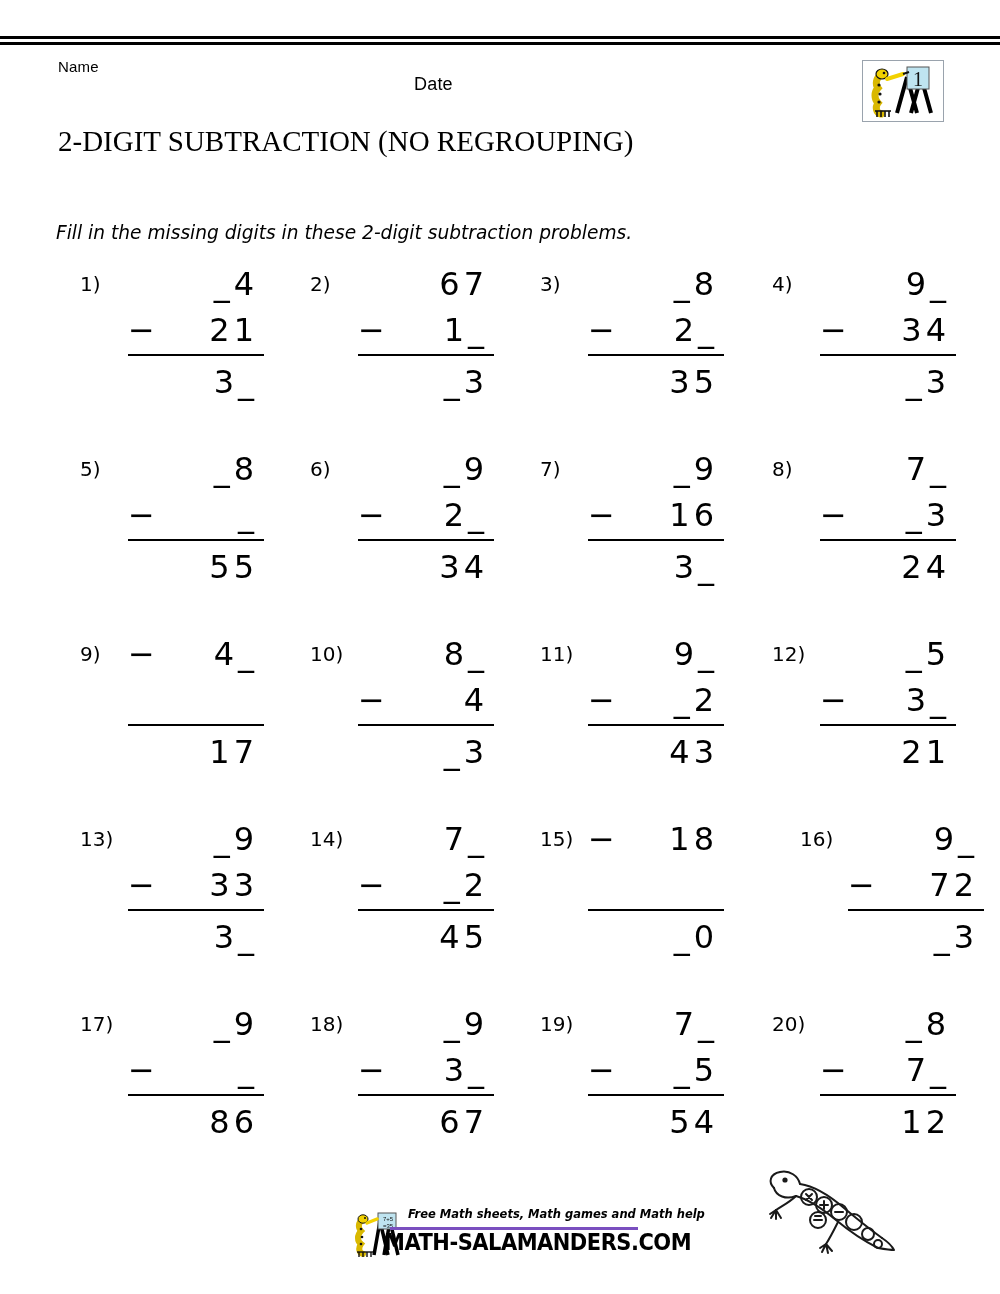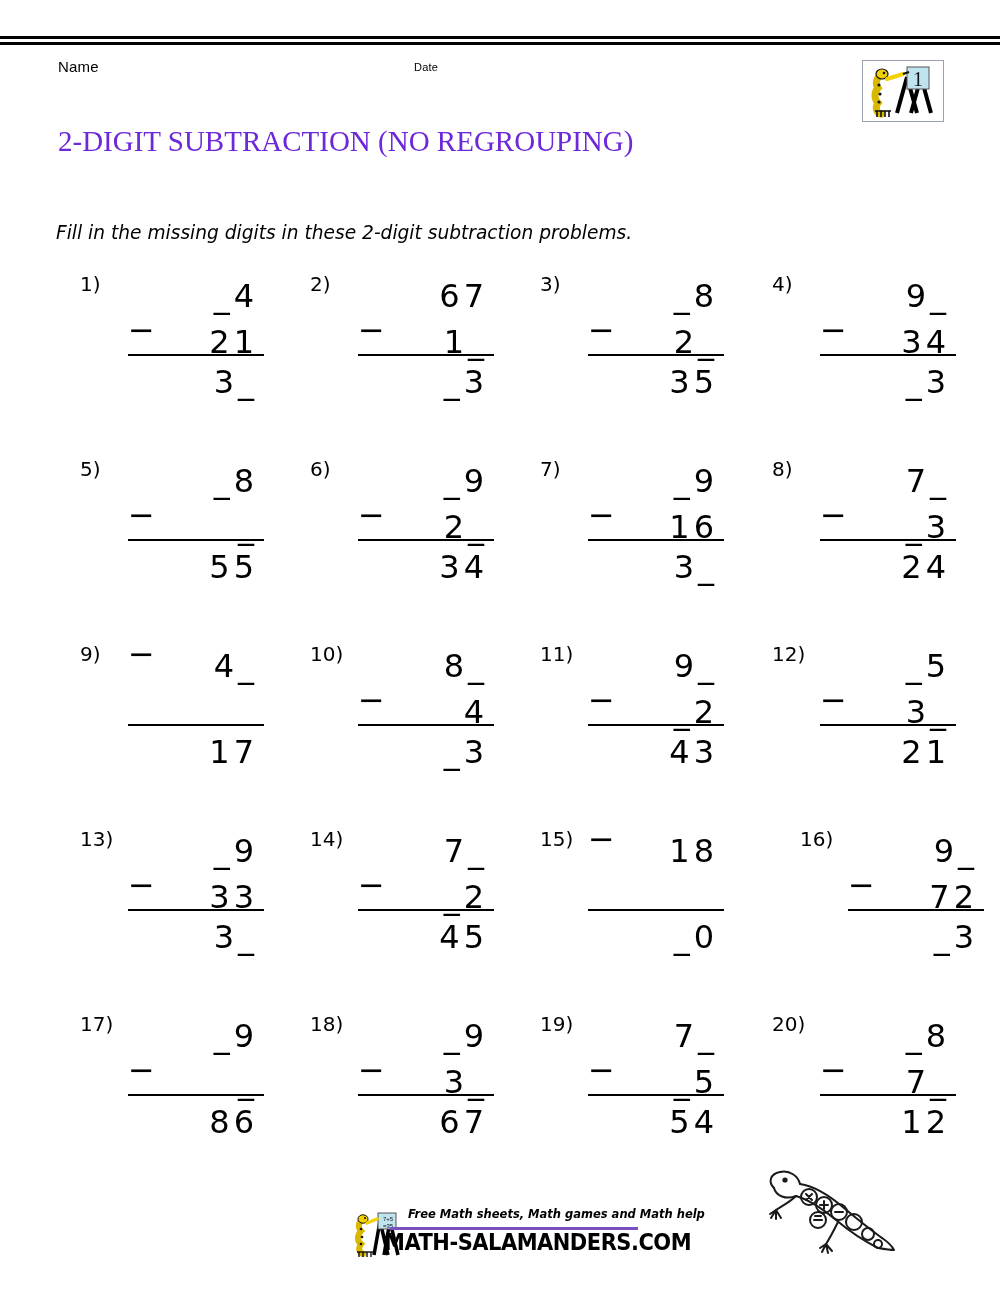--- a/index.html
+++ b/index.html
@@ -42,22 +42,22 @@
   .name-label {
     position: absolute;
     left: 58px;
     top: 0;
     font-size: 15px;
     letter-spacing: .2px;
   }
   .date-label {
     position: absolute;
     left: 414px;
-    top: 3px;
-    font-size: 11px;
+    top: 16px;
+    font-size: 18px;
     letter-spacing: .2px;
   }
   .logo-box {
     position: absolute;
     left: 862px;
     top: 2px;
     width: 82px;
     height: 62px;
     border: 1px solid #9aa3ad;
     background: #ffffff;
@@ -69,21 +69,21 @@
   .title-block {
     position: absolute;
     left: 58px;
     top: 122px;
     width: 800px;
   }
   .title-line {
     font-family: "Liberation Serif", serif;
     font-size: 29px;
     line-height: 38px;
-    color: #6d28d9;
+    color: #000000;
     white-space: nowrap;
   }
   .instruction {
     position: absolute;
     left: 56px;
     top: 220px;
     font-family: "DejaVu Sans", sans-serif;
     font-style: italic;
     font-size: 20px;
     transform: scaleX(.93);
@@ -127,21 +127,20 @@
   }
   .digits {
     position: absolute;
     right: 10px;
     top: 0;
     font-size: 32px;
     font-family: "DejaVu Sans", sans-serif;
     letter-spacing: 4px;
     white-space: pre;
     line-height: 44px;
-    margin-top: 12px;
   }
   .minus {
     position: absolute;
     left: 12px;
     top: 0;
     font-size: 32px;
     font-family: "DejaVu Sans", sans-serif;
     line-height: 44px;
   }
   .rule {

